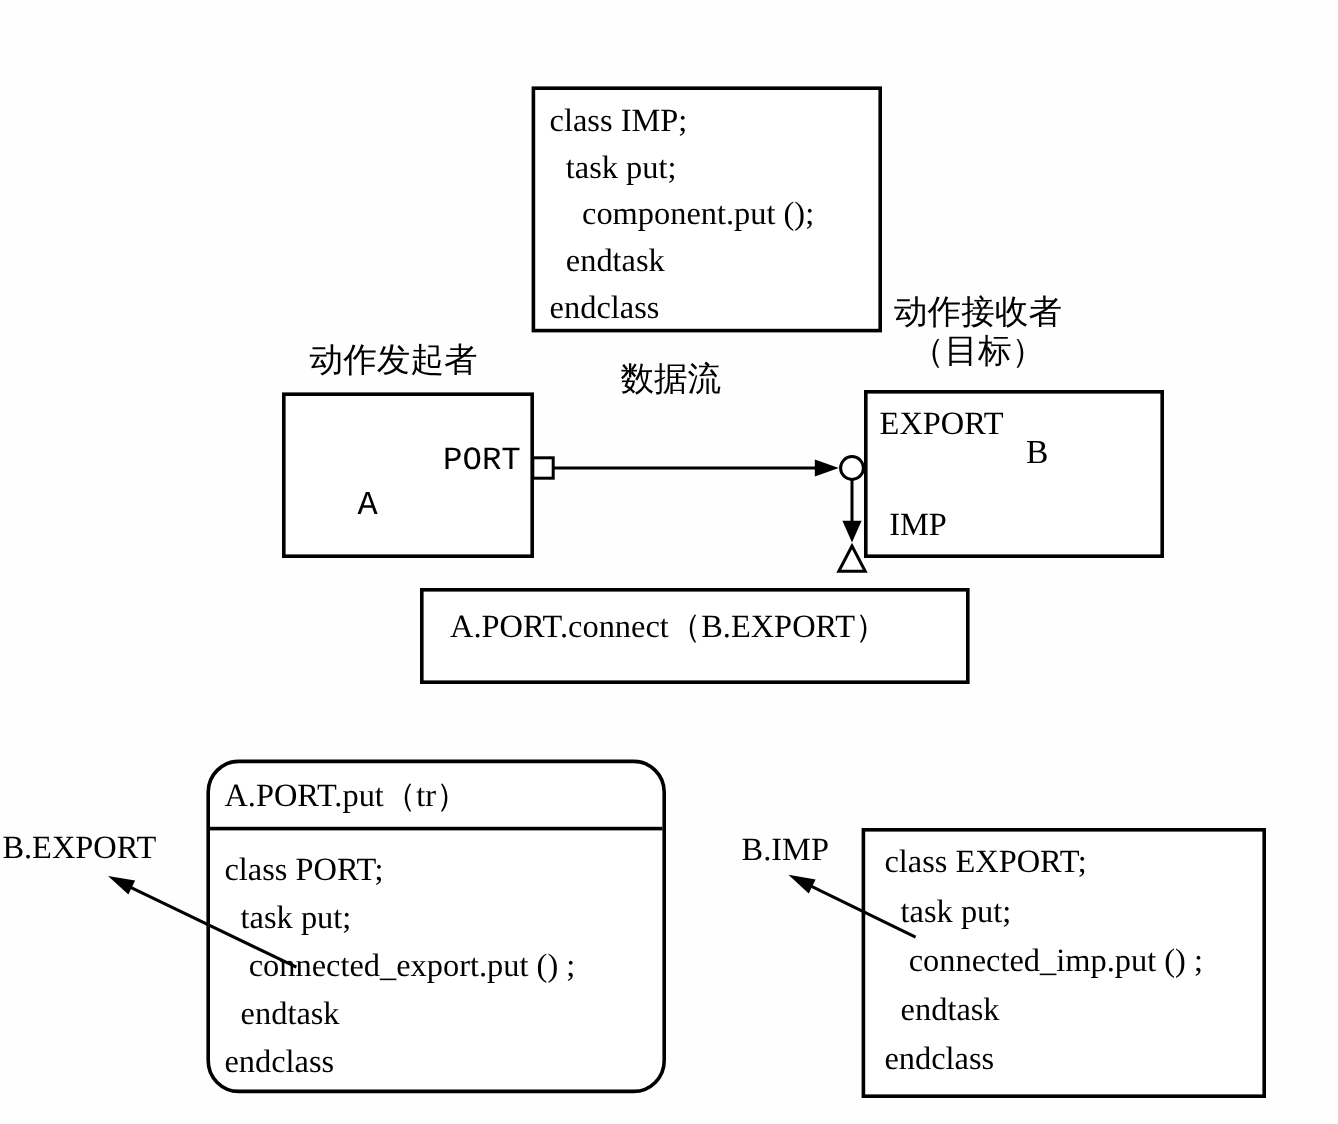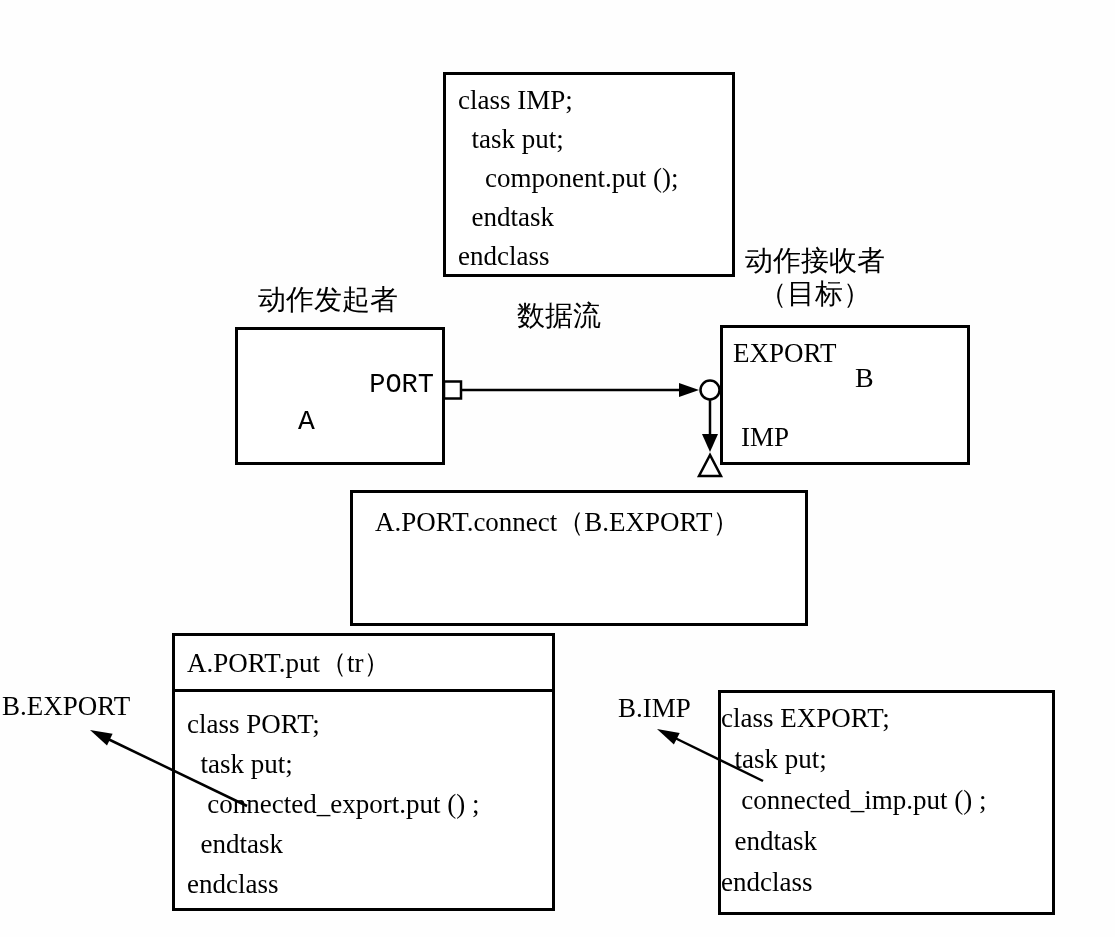--- a/index.html
+++ b/index.html
@@ -41,28 +41,28 @@
   #label-initiator { left: 258px; top: 281px; }
   #label-dataflow { left: 517px; top: 297px; }
   #label-receiver { left: 735px; top: 244px; width: 160px; text-align: center; line-height: 33px; }
   #component-a { left: 235px; top: 327px; width: 210px; height: 138px; font-family: Liberation Mono, monospace; }
   #component-a .port-label { position: absolute; right: 8px; top: 40px; font-size: 27px; }
   #component-a .name-label { position: absolute; left: 60px; top: 76px; font-size: 28px; }
   #component-b { left: 720px; top: 325px; width: 250px; height: 140px; }
   #component-b .export-label { position: absolute; left: 10px; top: 10px; font-size: 27px; }
   #component-b .name-label { position: absolute; left: 132px; top: 34px; font-size: 28px; }
   #component-b .imp-label { position: absolute; left: 18px; top: 94px; font-size: 27px; }
-  #connect-box { left: 350px; top: 490px; width: 458px; height: 136px; padding: 8px 0 16px 22px; }
+  #connect-box { left: 350px; top: 490px; width: 458px; height: 80px; padding: 8px 0 16px 22px; }
   #connect-box .code-line { line-height: 43px; }
-  #port-class-box { left: 172px; top: 633px; width: 383px; height: 278px; }
+  #port-class-box { left: 172px; top: 633px; width: 383px; height: 278px; border-radius: 27px; }
   #port-class-box .box-header { padding: 9px 12px 8px 12px; border-bottom: 3px solid #000; font-size: 27px; white-space: pre; }
   #port-class-box .box-body { padding: 12px 0 0 12px; }
   #port-class-box .code-line { line-height: 40px; }
   #b-export-label { left: 2px; top: 691px; }
-  #export-class-box { left: 718px; top: 690px; width: 337px; height: 225px; padding: 5px 0 0 0; }
+  #export-class-box { left: 718px; top: 690px; width: 337px; height: 225px; padding: 5px 0 0 16px; }
   #export-class-box .code-line { line-height: 41px; }
   #b-imp-label { left: 618px; top: 693px; }
   #connector-layer {
     position: absolute;
     left: 0; top: 0;
     width: 1115px; height: 937px;
     pointer-events: none;
   }
 </style>
 </head>

